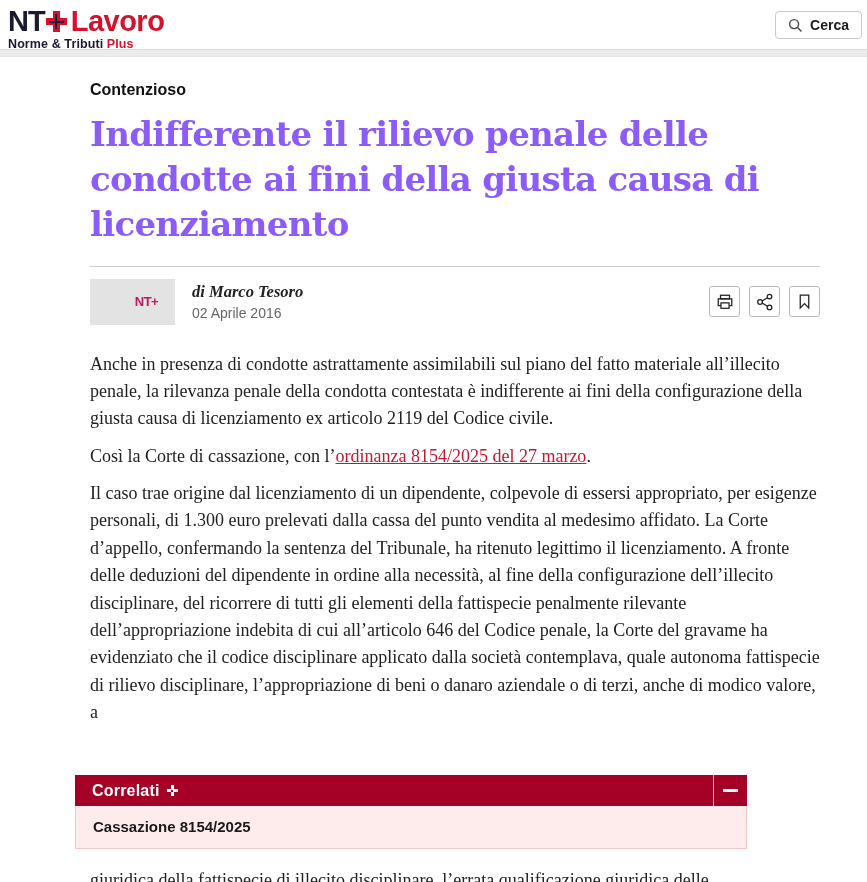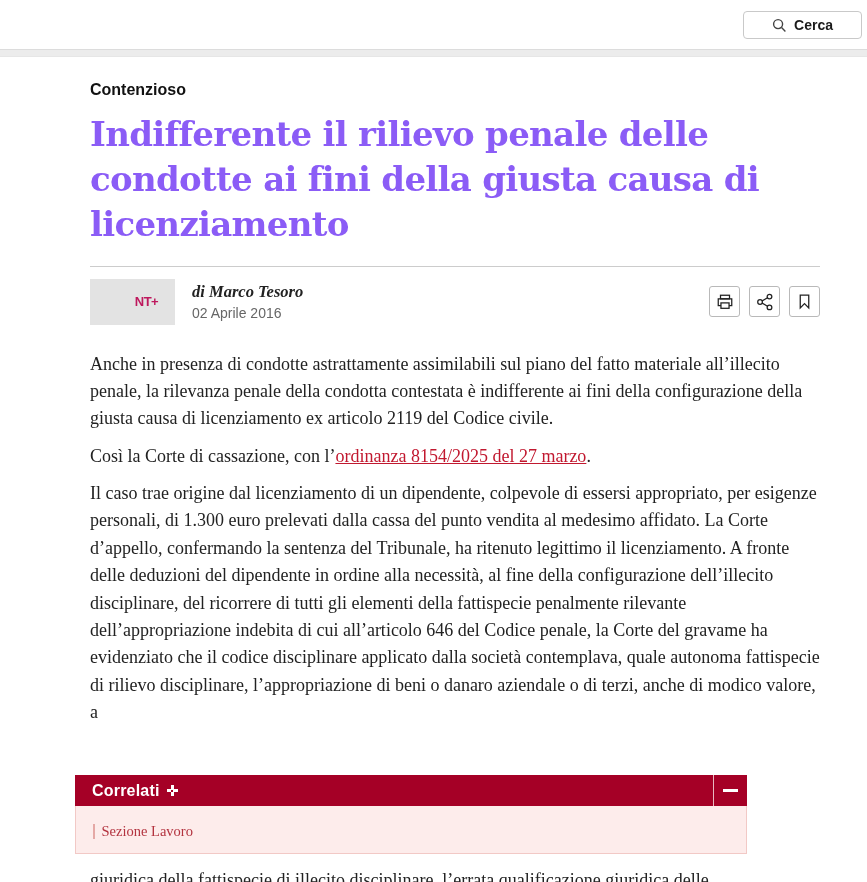--- a/index.html
+++ b/index.html
@@ -18,21 +18,21 @@
   .logo-plus .pbar { position:absolute; background:#d6112e; }
   .logo-plus .pv { left:7px; top:0; width:7px; height:21px; }
   .logo-plus .ph { left:0; top:7px; width:21px; height:7px; }
   .logo-plus .ipv { left:9.5px; top:3px; width:2px; height:15px; background:#1b1b2f; }
   .logo-plus .iph { left:3px; top:9.5px; width:15px; height:2px; background:#1b1b2f; }
   .logo-lavoro { font-weight:bold; font-size:29px; color:#d6112e; letter-spacing:-0.5px; }
   .logo-line2 { font-size:12.5px; font-weight:bold; color:#1b1b2f; margin-top:1px; letter-spacing:0.1px; }
   .logo-line2 .plus-word { color:#d6112e; }
 
   .search-btn {
-    position:absolute; right:5px; top:11px; height:28px; padding:0 28px;
+    position:absolute; right:5px; top:11px; height:28px; padding:0 12px;
     display:flex; align-items:center; gap:7px;
     background:#fff; border:1px solid #c9c9c9; border-radius:4px; cursor:pointer;
   }
   .search-btn span.lbl { font-size:14px; font-weight:bold; color:#1a1a1a; }
 
   .gray-strip { height:8px; background:#ececec; border-top:1px solid #dcdcdc; border-bottom:1px solid #e6e6e6; }
 
   
   .content { position:relative; width:730px; margin-left:90px; }
   .category { margin-top:24px; font-size:16px; font-weight:bold; color:#111; }
@@ -92,20 +92,36 @@
   .correlati-section { margin-top:5px; display:flex; align-items:center; }
   .correlati-section .vbar { width:1.5px; height:15px; background:#e5a8a5; margin-right:7px; }
   .correlati-section .sec-label { font-family:"Liberation Serif", serif; font-size:14.5px; color:#b3333f; }
 </style>
 </head>
 <body>
 
 <div class="page">
 
   <div class="topbar">
+    <div class="logo">
+      <div class="logo-line1">
+        <span class="logo-nt">NT</span>
+        <span class="logo-plus">
+          <i class="pbar pv"></i>
+            <i class="pbar ph"></i>
+            <i class="ipv" style="position:absolute"></i>
+            <i class="iph" style="position:absolute"></i>
+        </span>
+        <span class="logo-lavoro">Lavoro</span>
+      </div>
+      <div class="logo-line2">
+        <span>Norme &amp; Tributi</span>
+        <span class="plus-word">Plus</span>
+      </div>
+    </div>
     <button class="search-btn">
       <svg width="15" height="15" viewBox="0 0 16 16">
         <circle cx="6.5" cy="6.5" r="4.8" fill="none" stroke="#444" stroke-width="1.5"></circle>
         <line x1="10.2" y1="10.2" x2="14.3" y2="14.3" stroke="#444" stroke-width="1.5"></line>
       </svg>
       <span class="lbl">Cerca</span>
     </button>
   </div>
   <div class="gray-strip"></div>
 
@@ -163,21 +179,18 @@
         <i class="v"></i>
           <i class="h"></i>
           <i class="dot"></i>
       </span>
       <button class="minus-btn">
         <span></span>
       </button>
     </div>
     <div class="correlati-body">
       <div class="correlati-item">
-        <div class="correlati-section">
-          <span class="vbar"></span>
-          <span class="sec-label">Sezione Lavoro</span>
-        </div>
+        <div class="correlati-item-title">Cassazione 8154/2025</div>
       </div>
     </div>
   </div>
 
 </div>
 
 </body></html>

